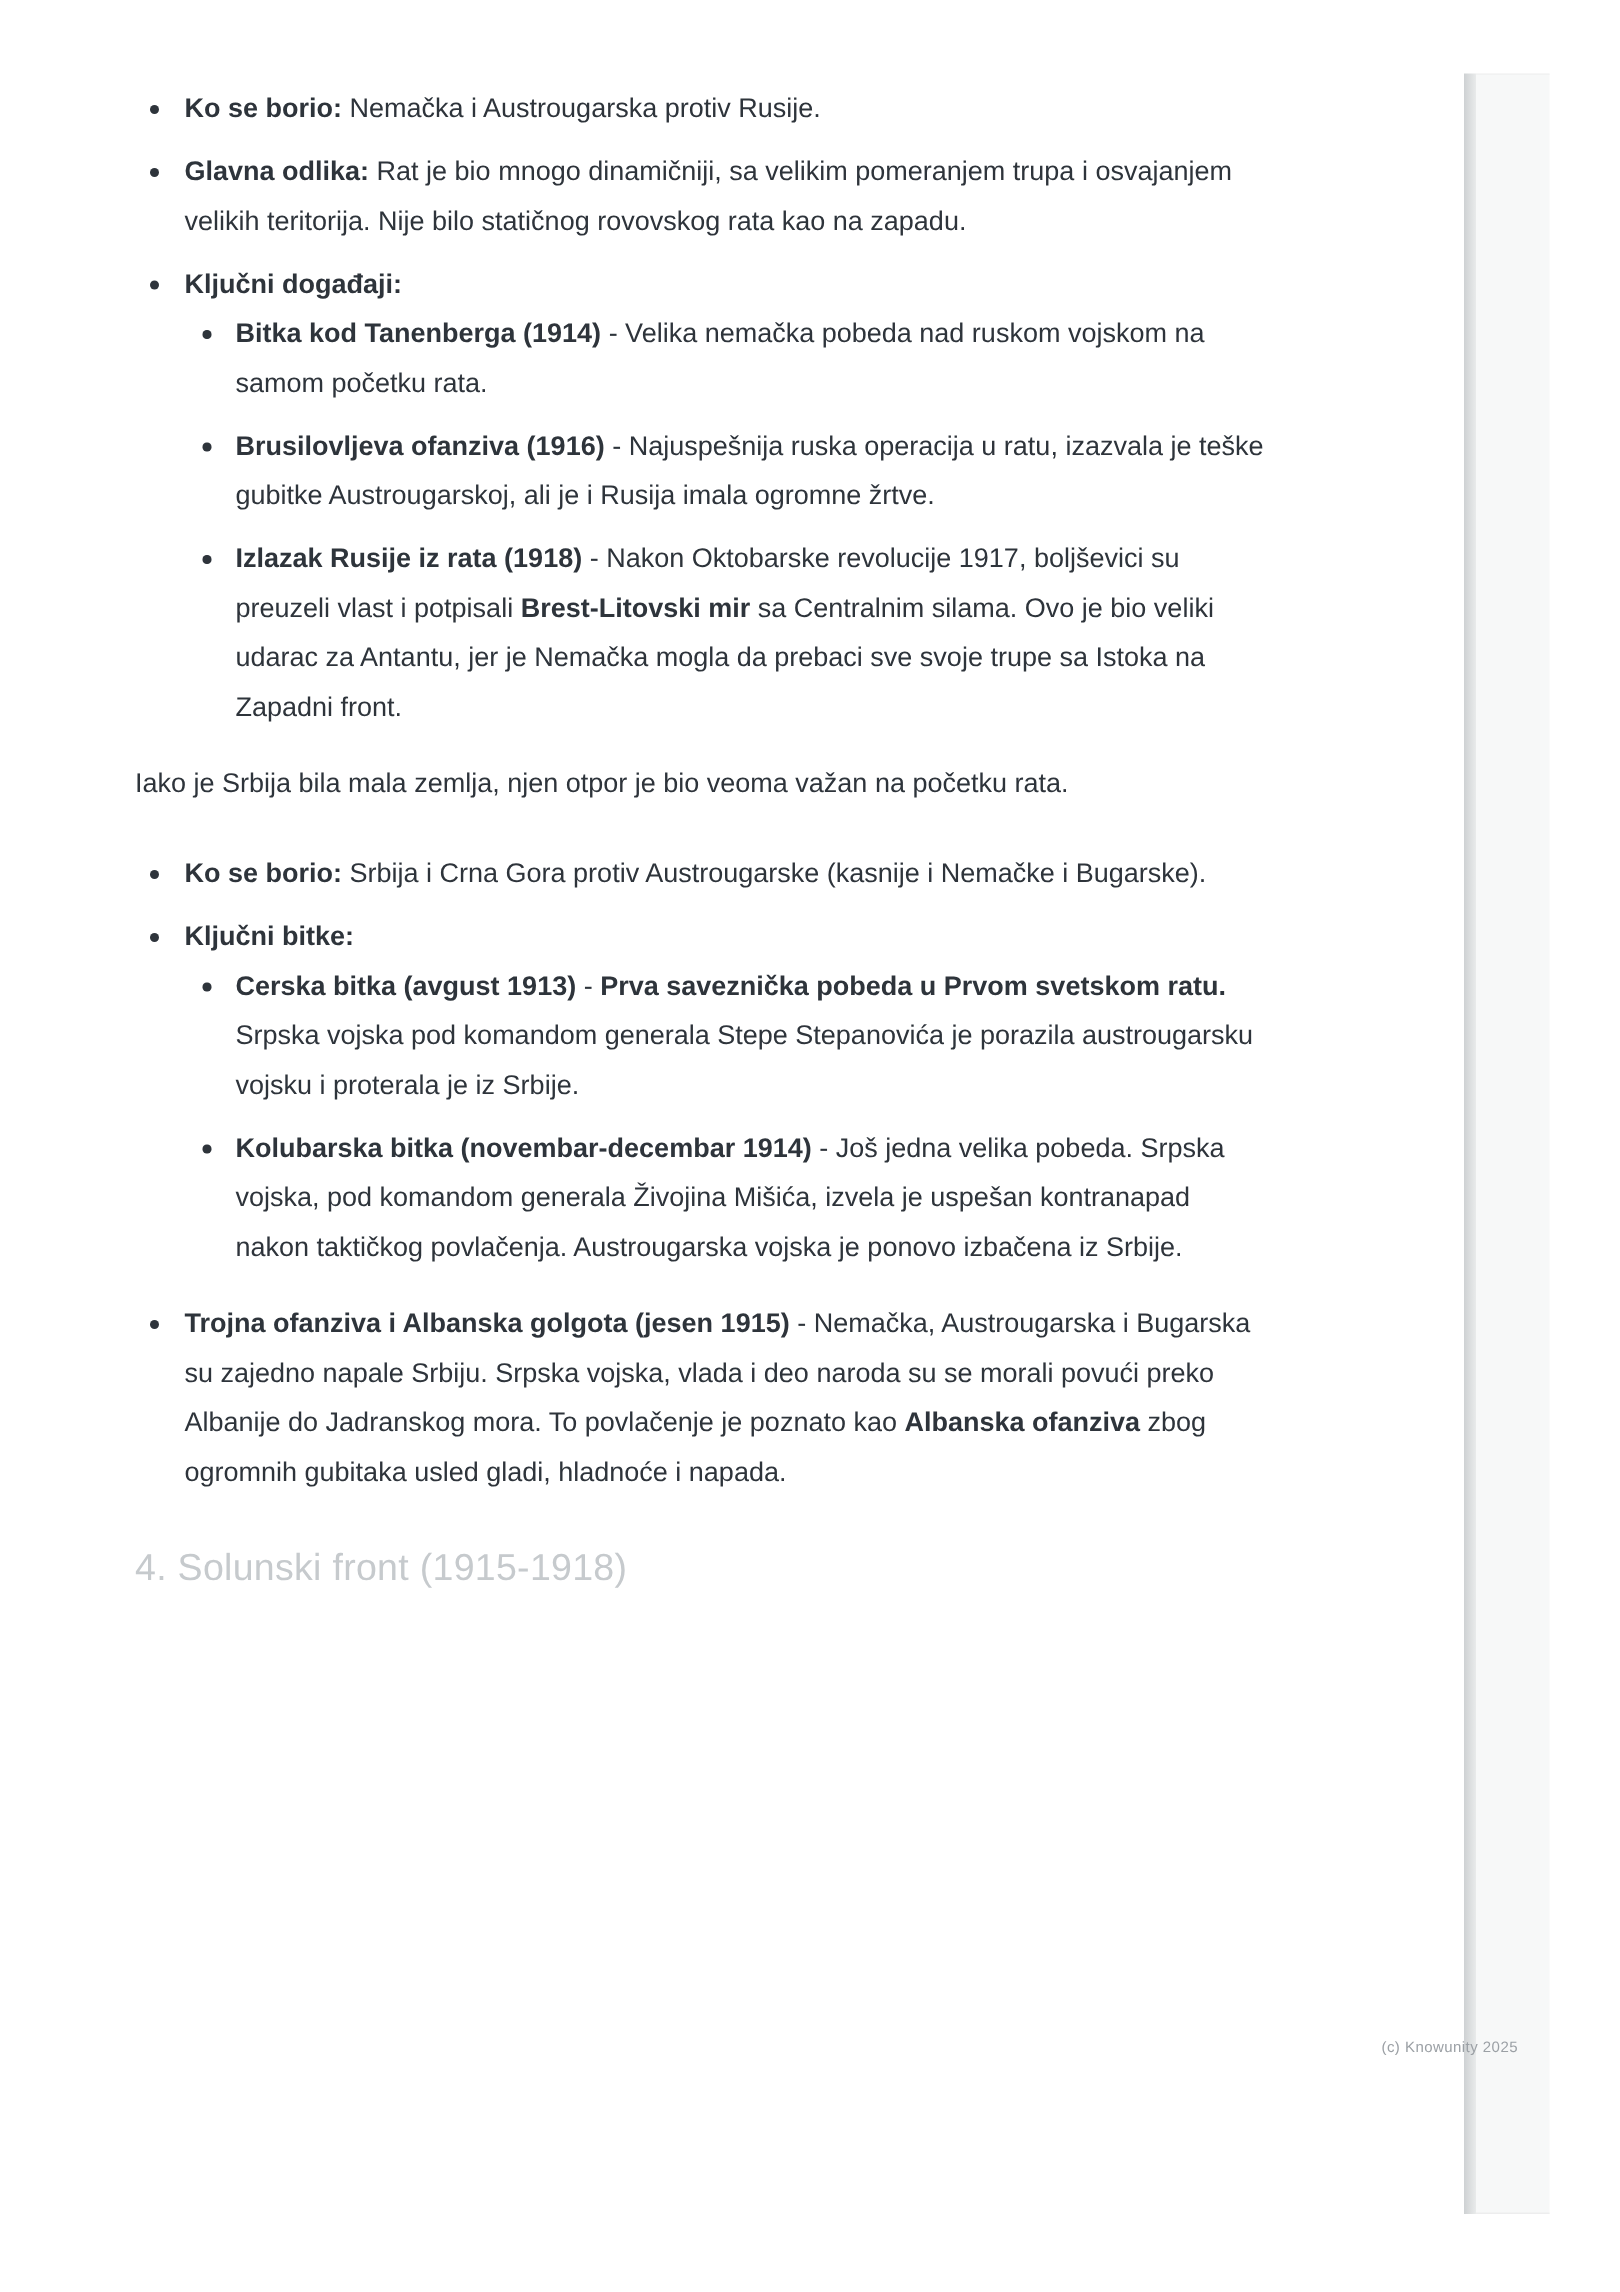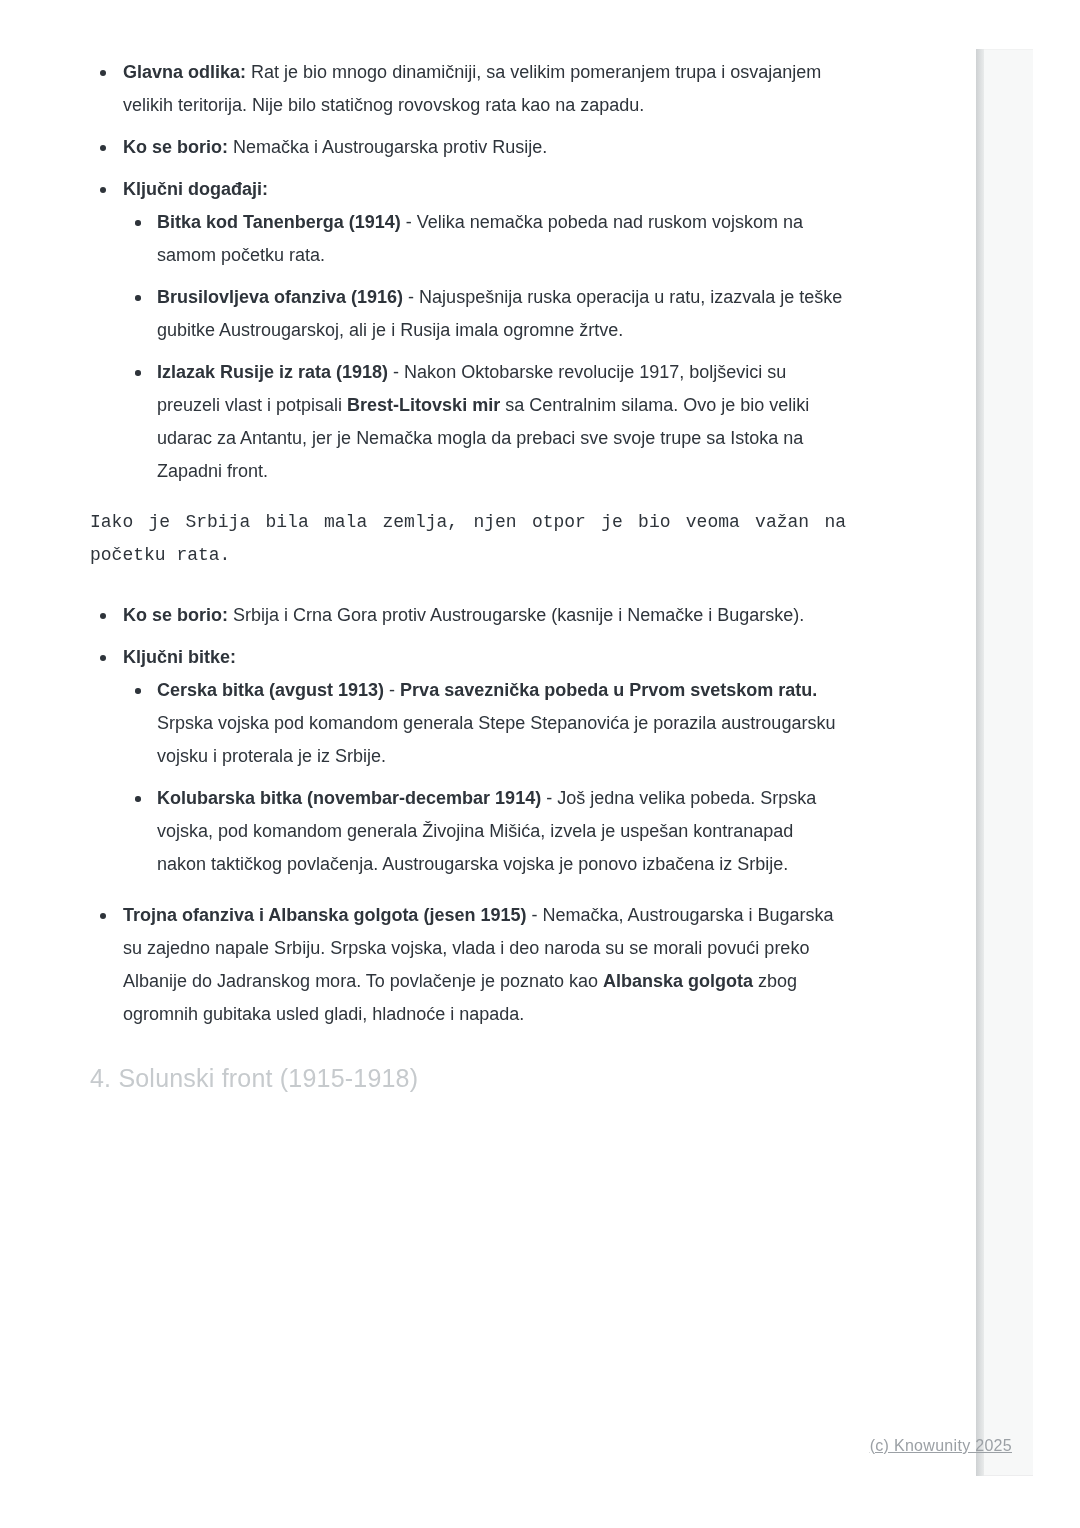--- a/index.html
+++ b/index.html
@@ -28,48 +28,48 @@
     content: ""; position: absolute; left: 12px; top: 14px;
     width: 5.5px; height: 5.5px; border-radius: 50%;
     background: var(--text, #2e343b);
   }
   .b { font-weight: 700; }
   h2 {
     font-size: 25px; line-height: 37px; font-weight: 400;
     color: var(--heading, #c6cacd);
     margin: 20px 0 18px 0; letter-spacing: 0.2px;
   }
-  .para { margin: 0 0 27px 0; text-align: justify; font-family: Liberation Mono, monospace; }
+  .para { margin: 0 0 27px 0; text-align: justify; }
   .edge {
     position: absolute; left: 976px; top: 49px; width: 8px; height: 1427px;
     background: linear-gradient(90deg, var(--gutter_edge, #ced1d3), #e9ebeb);
   }
   .gutter {
     position: absolute; left: 984px; top: 49px; width: 49px; height: 1427px;
     background: var(--gutter_bg, #f7f8f8);
     border-bottom: 1px solid #ededee;
     border-top: 1px solid #f1f2f2;
     box-sizing: border-box;
   }
   .watermark {
-    position: absolute; top: 1438px; right: 68px;
-    font-size: 16px; line-height: 16px;
+    position: absolute; top: 1358px; right: 68px;
+    font-size: 10px; line-height: 16px;
     color: var(--watermark, #9ba0a5);
-    z-index: 2; letter-spacing: 0.3px; text-decoration: underline;
+    z-index: 2; letter-spacing: 0.3px;
   }
 </style>
 </head>
 <body>
 
 <div class="page">
   <div class="doc">
 
     <ul class="l1">
+      <li><span class="b">Ko se borio:</span><span> Nemačka i Austrougarska protiv Rusije.</span></li>
       <li><span class="b">Glavna odlika:</span><span> Rat je bio mnogo dinamičniji, sa velikim pomeranjem trupa i osvajanjem velikih teritorija. Nije bilo statičnog rovovskog rata kao na zapadu.</span></li>
-      <li><span class="b">Ko se borio:</span><span> Nemačka i Austrougarska protiv Rusije.</span></li>
       <li>
         <span class="b">Ključni događaji:</span>
         <ul class="l2">
           <li><span class="b">Bitka kod Tanenberga (1914)</span><span> - Velika nemačka pobeda nad ruskom vojskom na samom početku rata.</span></li>
           <li><span class="b">Brusilovljeva ofanziva (1916)</span><span> - Najuspešnija ruska operacija u ratu, izazvala je teške gubitke Austrougarskoj, ali je i Rusija imala ogromne žrtve.</span></li>
           <li><span class="b">Izlazak Rusije iz rata (1918)</span><span> - Nakon Oktobarske revolucije 1917, boljševici su preuzeli vlast i potpisali </span><span class="b">Brest-Litovski mir</span><span> sa Centralnim silama. Ovo je bio veliki udarac za Antantu, jer je Nemačka mogla da prebaci sve svoje trupe sa Istoka na Zapadni front.</span></li>
         </ul>
       </li>
     </ul>
 
@@ -77,21 +77,21 @@
 
     <ul class="l1">
       <li><span class="b">Ko se borio:</span><span> Srbija i Crna Gora protiv Austrougarske (kasnije i Nemačke i Bugarske).</span></li>
       <li>
         <span class="b">Ključni bitke:</span>
         <ul class="l2">
           <li><span class="b">Cerska bitka (avgust 1913)</span><span> - </span><span class="b">Prva saveznička pobeda u Prvom svetskom ratu.</span><span> Srpska vojska pod komandom generala Stepe Stepanovića je porazila austrougarsku vojsku i proterala je iz Srbije.</span></li>
           <li><span class="b">Kolubarska bitka (novembar-decembar 1914)</span><span> - Još jedna velika pobeda. Srpska vojska, pod komandom generala Živojina Mišića, izvela je uspešan kontranapad nakon taktičkog povlačenja. Austrougarska vojska je ponovo izbačena iz Srbije.</span></li>
         </ul>
       </li>
-      <li><span class="b">Trojna ofanziva i Albanska golgota (jesen 1915)</span><span> - Nemačka, Austrougarska i Bugarska su zajedno napale Srbiju. Srpska vojska, vlada i deo naroda su se morali povući preko Albanije do Jadranskog mora. To povlačenje je poznato kao </span><span class="b">Albanska golgota</span><span> zbog ogromnih gubitaka usled gladi, hladnoće i napada.</span></li>
+      <li><span class="b">Trojna ofanziva i Albanska golgota (jesen 1915)</span><span> - Nemačka, Austrougarska i Bugarska su zajedno napale Srbiju. Srpska vojska, vlada i deo naroda su se morali povući preko Albanije do Jadranskog mora. To povlačenje je poznato kao </span><span class="b">Albanska ofanziva</span><span> zbog ogromnih gubitaka usled gladi, hladnoće i napada.</span></li>
     </ul>
 
     <h2>4. Solunski front (1915-1918)</h2>
 
   </div>
 
   <div class="edge"></div>
   <div class="gutter"></div>
   <div class="watermark">(c) Knowunity 2025</div>
 </div>

